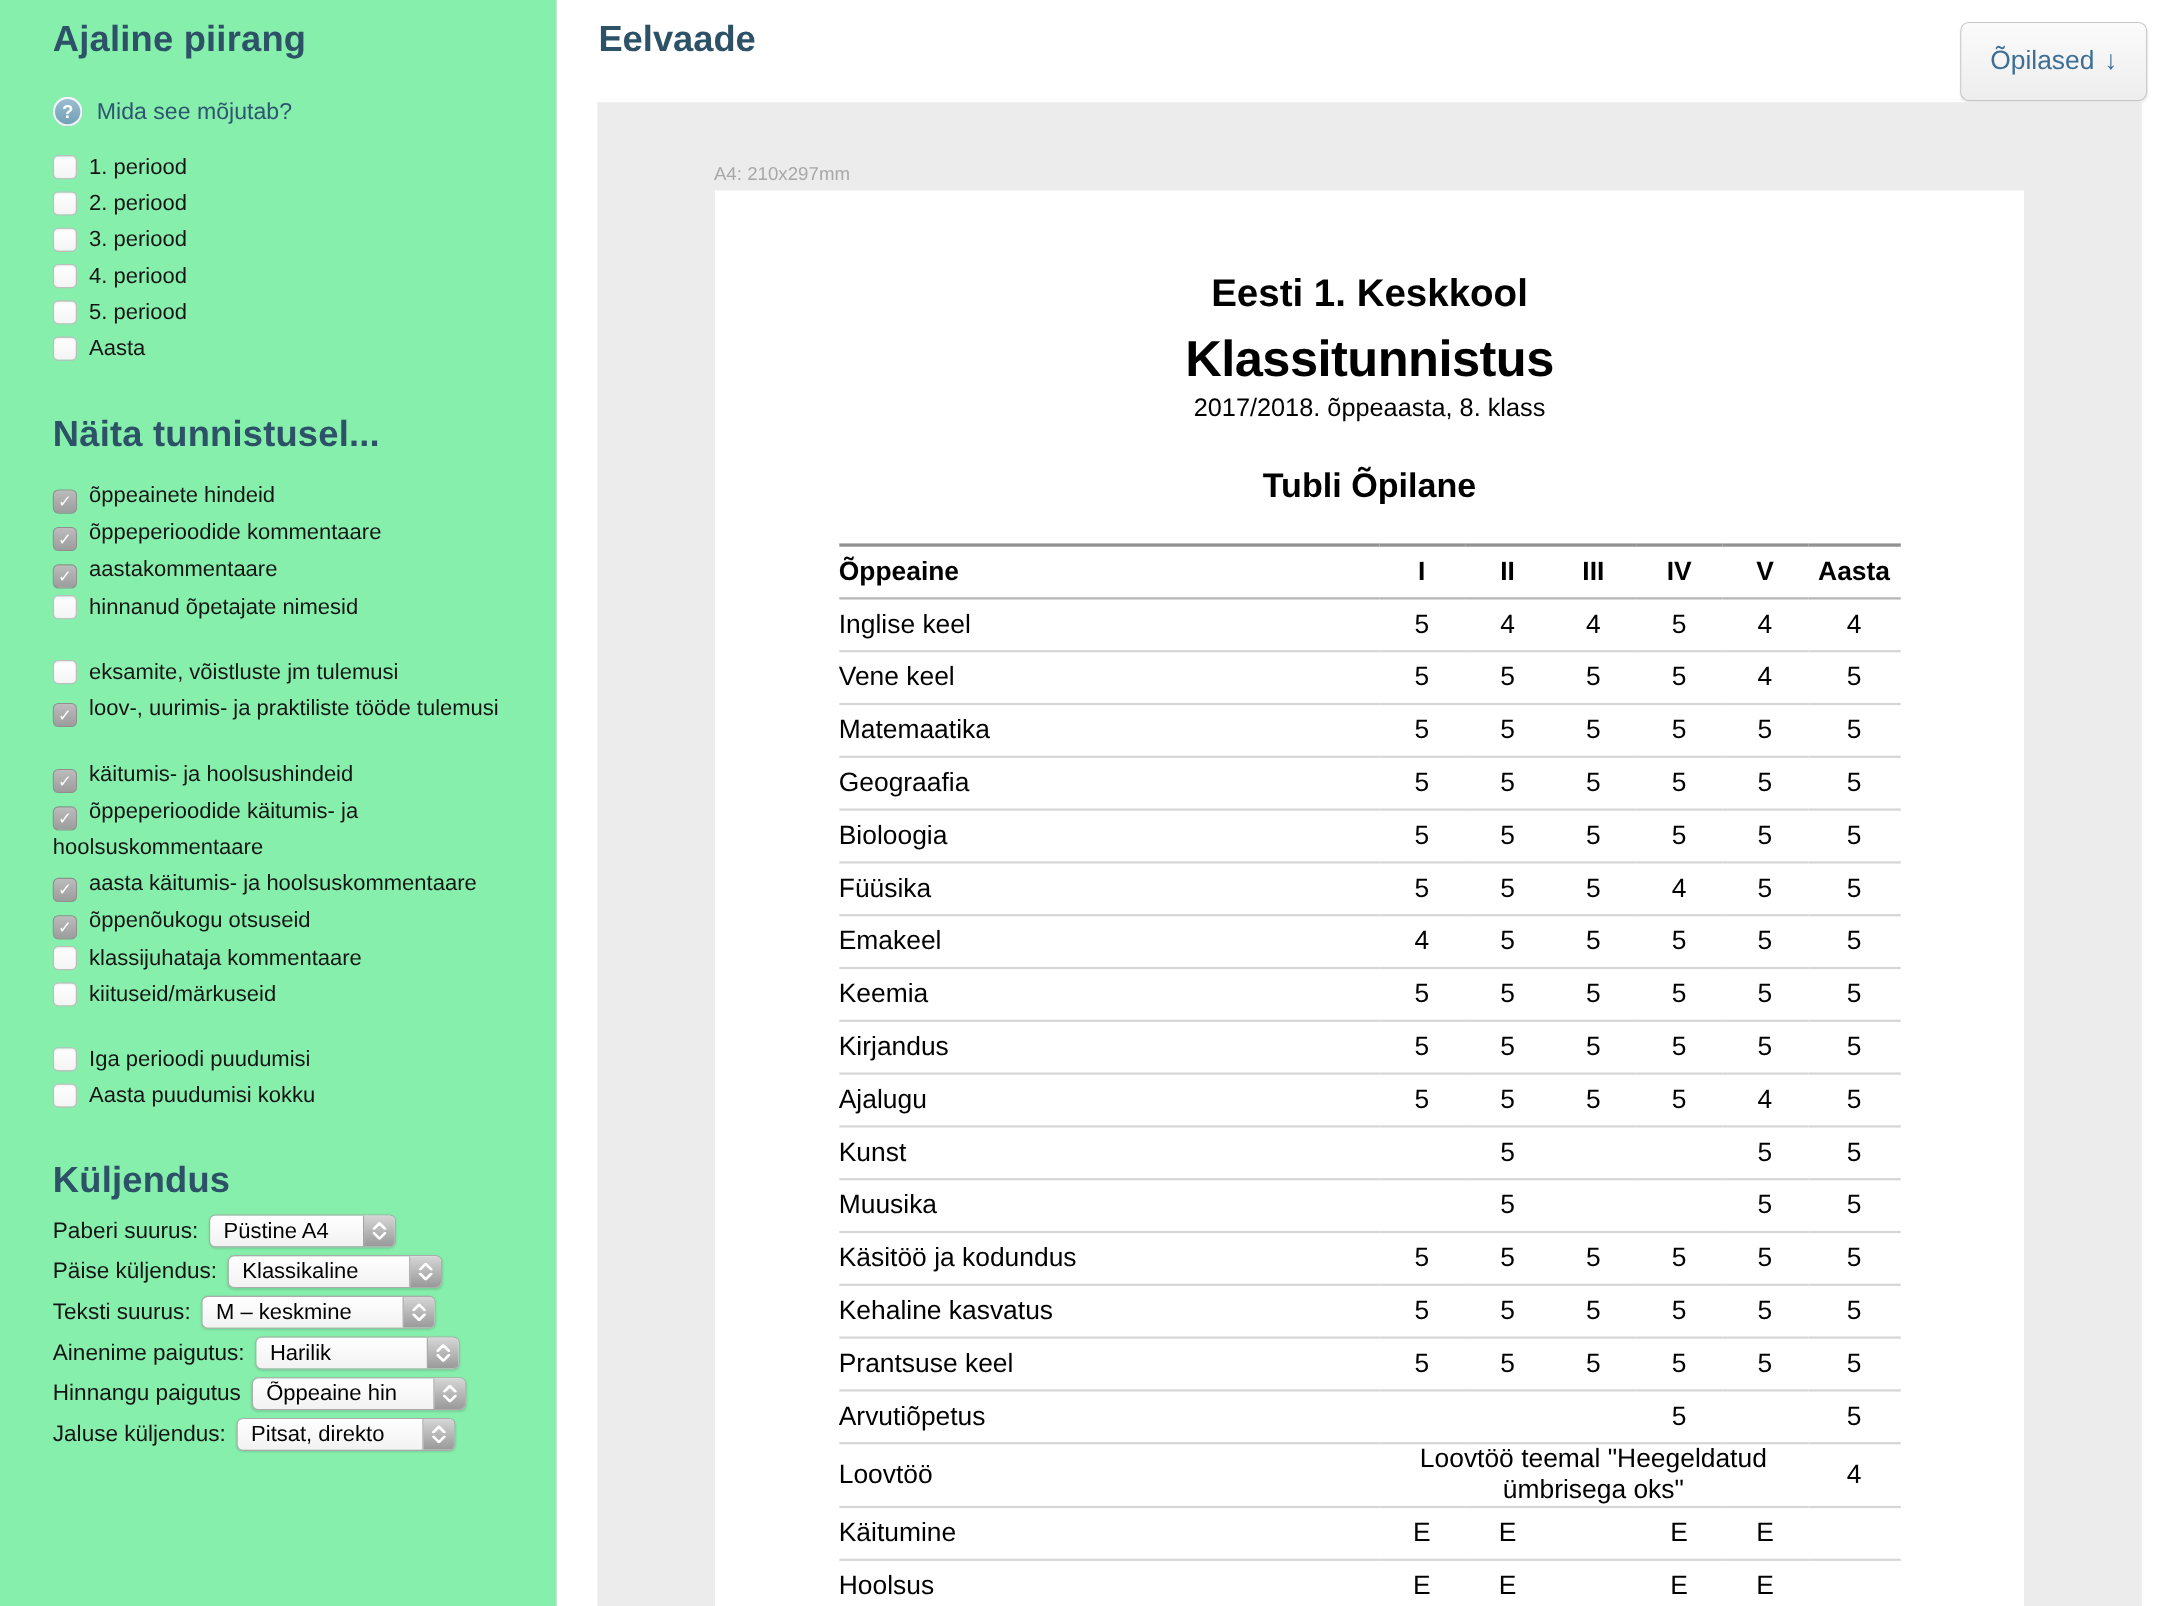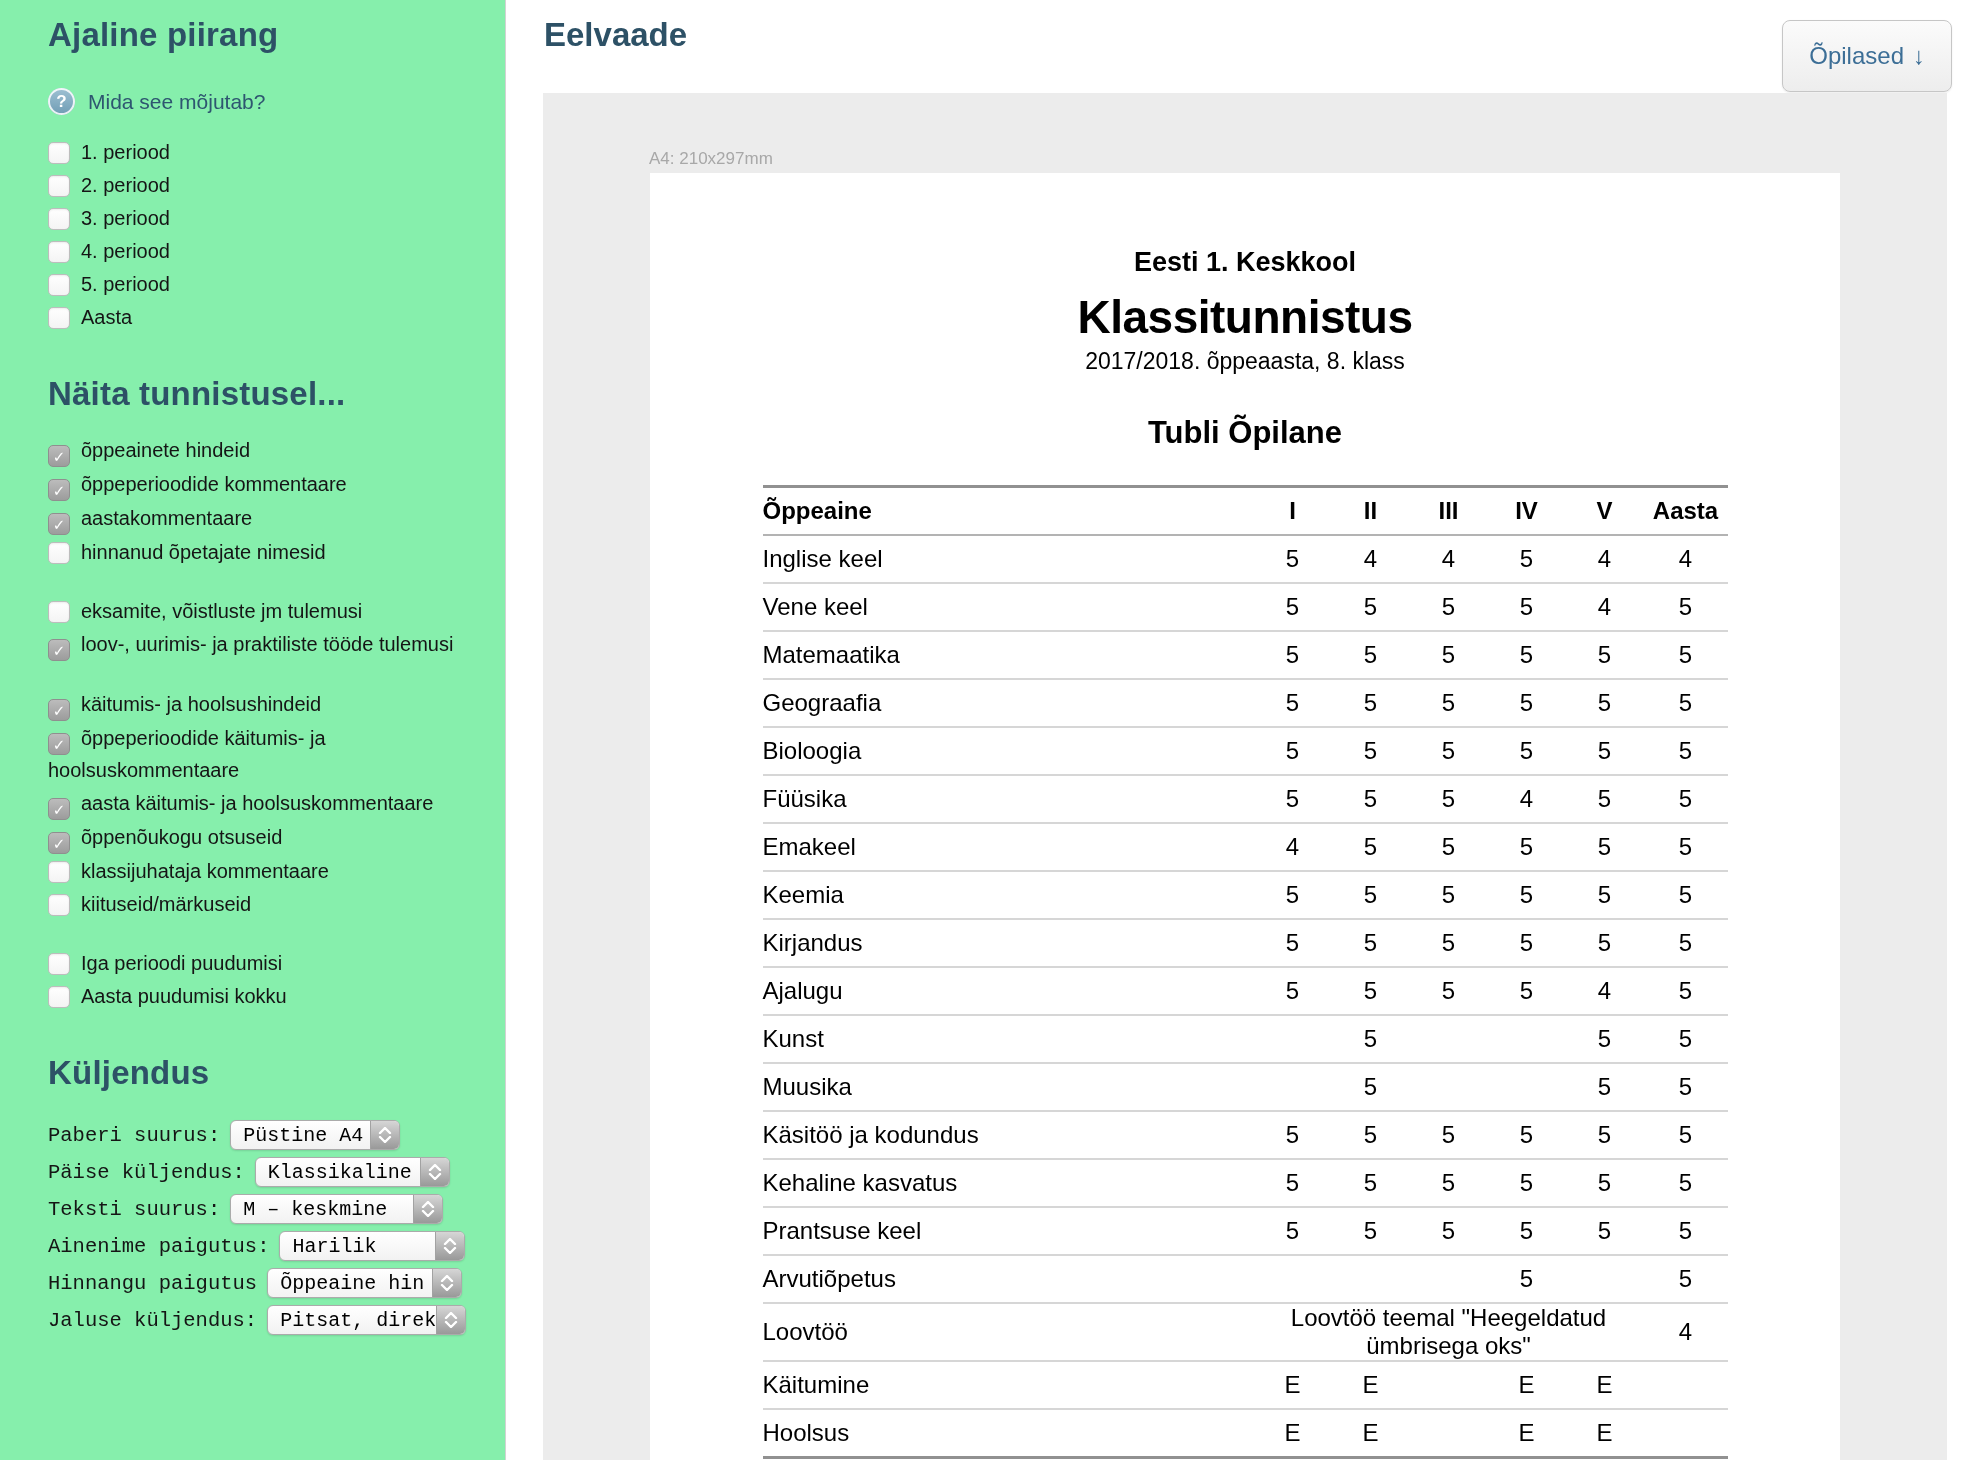--- a/index.html
+++ b/index.html
@@ -28,21 +28,21 @@
   .cb-list{margin-top:22px;}
   .cb-list.g2,.cb-list.g3,.cb-list.g4{margin-top:28px;}
   .cb-item{display:block;font-size:20px;line-height:31px;color:#151515;margin-bottom:2px;cursor:default;}
   .cb{
     width:22px;height:22px;border-radius:5px;display:inline-block;vertical-align:-5px;margin-right:11px;
     box-sizing:border-box;border:1px solid #bdbdbd;background:linear-gradient(#ffffff,#f4f4f4);
     box-shadow:inset 0 1px 2px rgba(0,0,0,.08);
     text-align:center;line-height:21px;font-size:15px;color:#fff;font-weight:700;
   }
   .cb.checked{border:1px solid #8f8f8f;background:linear-gradient(#bcbcbc,#9c9c9c);box-shadow:none;}
-  .sel-rows{margin-top:28px;font-family:Liberation Mono, monospace;}
+  .sel-rows{margin-top:12px;}
   .sel-row{display:flex;align-items:center;margin-bottom:7px;}
   .sel-lbl{font-size:20.5px;color:#151515;margin-right:10px;white-space:nowrap;}
   .mac-select{
     height:30px;box-sizing:border-box;border:1px solid #ababab;border-radius:6px;
     background:linear-gradient(#ffffff,#f2f2f2);display:flex;align-items:center;
     box-shadow:0 1px 2px rgba(0,0,0,.12);overflow:hidden;flex:none;cursor:default;
   }
   .sel-val{padding:0 6px 0 12px;font-size:20px;color:#000;white-space:nowrap;overflow:hidden;flex:1;}
   .sel-stepper{
     width:28px;height:100%;flex:none;display:flex;flex-direction:column;align-items:center;justify-content:center;gap:2px;
@@ -55,21 +55,21 @@
   .main-title{position:absolute;left:37px;top:16px;font-size:33px;font-weight:700;color:#2d5166;margin:0;}
   .students-btn{
     position:absolute;top:20px;right:32px;height:72px;padding:0 26px;
     background:linear-gradient(#fbfbfb,#ededed);border:1px solid #c6c6c6;border-radius:8px;
     font-family:inherit;font-size:24px;color:#3c6e96;display:flex;align-items:center;gap:9px;
     box-shadow:0 1px 2px rgba(0,0,0,.08);cursor:pointer;
   }
   .preview-area{position:absolute;left:36px;top:93px;width:1404px;bottom:0;background:#ececec;overflow:hidden;}
   .page-size-label{position:absolute;left:106px;top:56px;font-size:17px;color:#a8a8a8;}
   .page{position:absolute;left:107px;top:80px;width:1190px;height:1420px;background:#fff;text-align:center;}
-  .school{margin:0;padding-top:74px;font-size:27px;font-weight:600;color:#000;}
+  .school{margin:0;padding-top:74px;font-size:35px;font-weight:600;color:#000;}
   .doc-title{margin:12px 0 0;font-size:46px;font-weight:700;color:#000;letter-spacing:-.5px;}
   .subtitle{margin:4px 0 0;font-size:23px;color:#000;}
   .student{margin:40px 0 0;font-size:31px;font-weight:600;color:#000;}
   .report-table{width:965px;margin:34px auto 0;border-collapse:collapse;font-size:24px;color:#000;}
   .report-table th,.report-table td{padding:0;height:46px;}
   .report-table thead tr{border-top:3px solid #919191;border-bottom:2px solid #b3b3b3;}
   .report-table tbody tr{border-bottom:2px solid #d6d6d6;}
   .report-table tbody tr.dark-top{border-top:2px solid #a2a2a2;}
   .report-table tbody tr:last-child{border-bottom:3px solid #919191;}
   .report-table .name{text-align:left;font-weight:400;}

